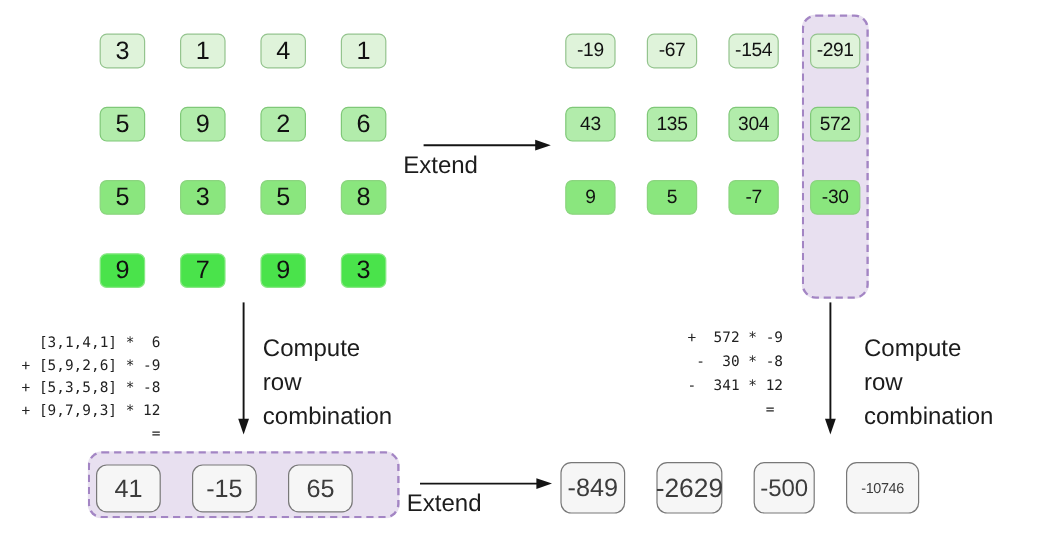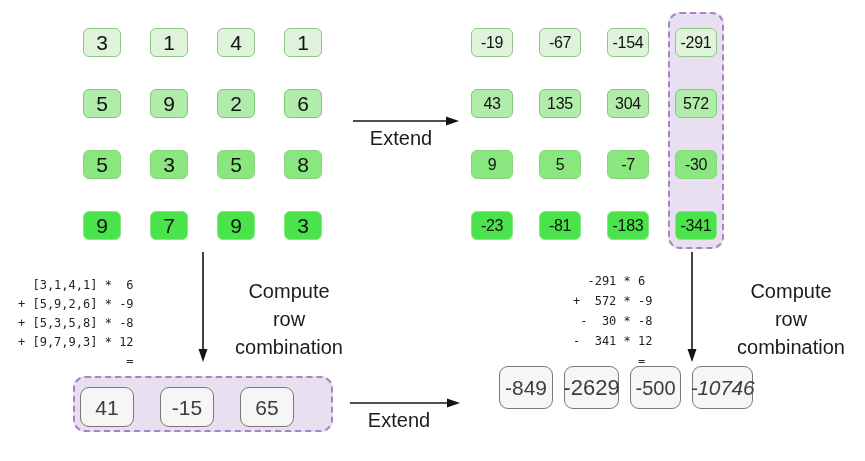--- a/index.html
+++ b/index.html
@@ -33,35 +33,35 @@
   .g4{background:var(--green4-fill,#4ae34b);border-color:var(--green4-border,#88e884);}
 
   
   .gcell{
     box-sizing:border-box;border:1.5px solid var(--gray-border,#787878);
     background:var(--gray-fill,#f6f6f6);border-radius:9px;color:#3c3c3c;
     display:flex;align-items:center;justify-content:center;line-height:1;
   }
   .res-row{position:absolute;left:80px;top:387px;display:flex;gap:26px;}
   .res-row .gcell{width:54px;height:40px;font-size:21px;}
-  .ext-row{position:absolute;left:467px;top:366px;display:flex;gap:11px;margin-left:32px;}
+  .ext-row{position:absolute;left:467px;top:385px;display:flex;gap:26px;}
   .ext-row .gcell{height:43px;}
   .w1{width:54px;font-size:21px;}
   .w2{width:55px;font-size:22px;}
   .w3{width:51px;font-size:20px;}
-  .w4{width:61px;font-size:21px;letter-spacing:-0.3px;font-style:italic;}
+  .w4{width:61px;font-size:12px;letter-spacing:-0.3px;}
 
   
   .mono{position:absolute;font-family:"DejaVu Sans Mono",monospace;font-size:12px;color:#222;}
   .mono div{white-space:pre;}
   .mono-left{left:18px;top:276px;line-height:19px;}
   .mono-right{left:573px;top:271px;line-height:20px;}
 
   
-  .lbl{position:absolute;font-size:20px;color:#1c1c1c;text-align:center;}
+  .lbl{position:absolute;font-size:20px;color:#1c1c1c;text-align:left;}
   .lbl-extend-top{left:336px;top:127px;width:130px;}
   .lbl-extend-bottom{left:339px;top:409px;width:120px;}
   .lbl-compute{line-height:28px;white-space:pre-line;}
   .lbl-compute-left{left:219px;top:277px;width:140px;}
   .lbl-compute-right{left:720px;top:277px;width:142px;}
 </style>
 </head>
 <body>
 
 <div class="canvas">
@@ -105,37 +105,30 @@
     <div class="cell rcell g2">135</div>
     <div class="cell rcell g2">304</div>
     <div class="cell rcell g2">572</div>
   </div>
   <div class="mrow rrow r3">
     <div class="cell rcell g3">9</div>
     <div class="cell rcell g3">5</div>
     <div class="cell rcell g3">-7</div>
     <div class="cell rcell g3">-30</div>
   </div>
-  <div class="mrow rrow r4">
-    <div class="cell rcell g4">-23</div>
-    <div class="cell rcell g4">-81</div>
-    <div class="cell rcell g4">-183</div>
-    <div class="cell rcell g4">-341</div>
-  </div>
 
   <div class="mono mono-left">
     <div>  [3,1,4,1] *  6</div>
     <div>+ [5,9,2,6] * -9</div>
     <div>+ [5,3,5,8] * -8</div>
     <div>+ [9,7,9,3] * 12</div>
     <div>               =</div>
   </div>
 
   <div class="mono mono-right">
-    <div>  -291 * 6</div>
     <div>+  572 * -9</div>
     <div> -  30 * -8</div>
     <div>-  341 * 12</div>
     <div>         =</div>
   </div>
 
   <div class="lbl lbl-extend-top">Extend</div>
   <div class="lbl lbl-extend-bottom">Extend</div>
   <div class="lbl lbl-compute lbl-compute-left">Compute
 row

